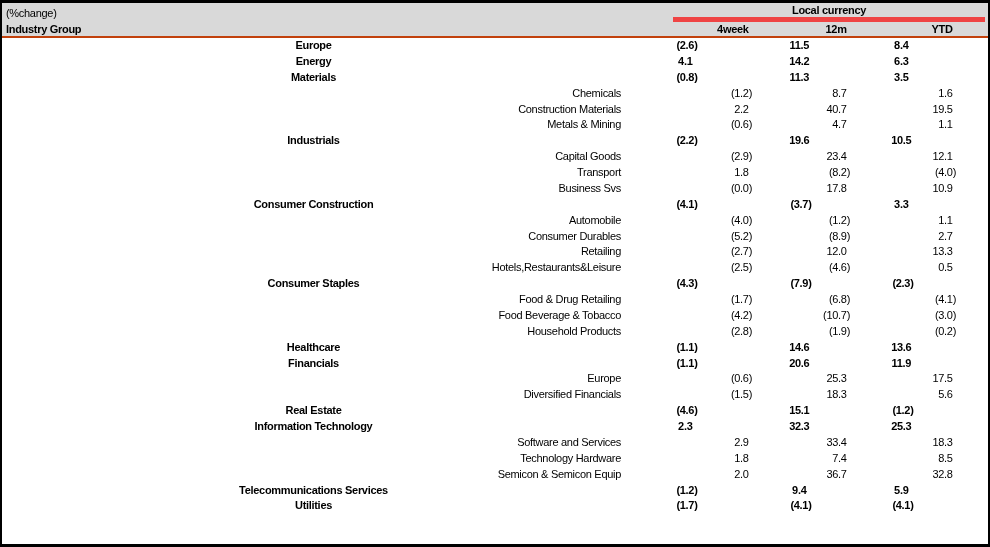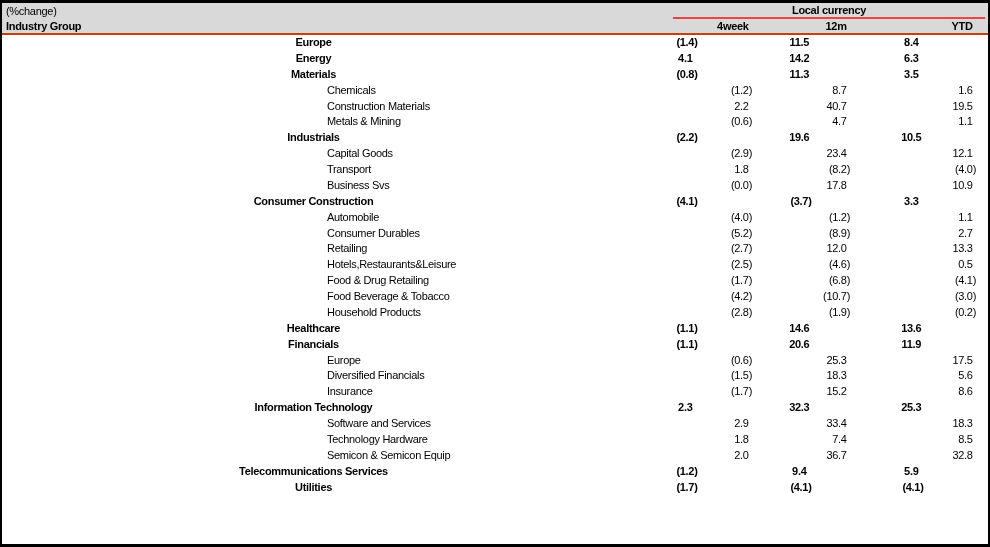--- a/index.html
+++ b/index.html
@@ -36,32 +36,32 @@
   thead tr.hdr2 { height: 15px; }
   thead tr.hdr2 th { border-bottom: 2px solid #c2410c; }
 
   th { font-weight: bold; padding: 0; }
   th.plain { font-weight: normal; }
   th.label, td.label { text-align: left; padding-left: 4px; }
 
   th.lc-cell { padding: 0; vertical-align: bottom; }
   .lc-inner {
     margin: 0 3px 0 51px;
-    border-bottom: 2px solid #ef4444;
+    border-bottom: 5px solid #ef4444;
     text-align: center;
     font-weight: bold;
     line-height: 14px;
   }
 
   .num { text-align: right; padding: 0; white-space: nowrap; }
-  td.num:last-child, th.num:last-child { padding-right: 12px; }
+  td.num:last-child, th.num:last-child { padding-right: 32px; }
 
   tbody td { height: 15.87px; line-height: 15.87px; padding-top: 0; padding-bottom: 0; }
   tr.main td { font-weight: bold; text-align: center; }
-  tr.sub td.label { padding-left: 325px; font-weight: normal; }
+  tr.sub td.label { padding-left: 325px; font-weight: normal; text-align: right; }
 
   .ghost { visibility: hidden; }
 </style>
 </head>
 <body>
 
 <div class="frame">
   <table class="perf">
     <colgroup>
       <col class="c-label">
@@ -79,21 +79,21 @@
       <tr class="hdr2">
         <th class="label">Industry Group</th>
         <th class="num">4week<span class="ghost">)</span></th>
         <th class="num">12m<span class="ghost">)</span></th>
         <th class="num">YTD<span class="ghost">)</span></th>
       </tr>
     </thead>
     <tbody id="rows">
         <tr class="main">
           <td class="label">Europe</td>
-          <td class="num">(1.4)</td>
+          <td class="num">(2.6)</td>
           <td class="num">11.5<span class="ghost">)</span></td>
           <td class="num">8.4<span class="ghost">)</span></td>
         </tr>
         <tr class="main">
           <td class="label">Energy</td>
           <td class="num">4.1<span class="ghost">)</span></td>
           <td class="num">14.2<span class="ghost">)</span></td>
           <td class="num">6.3<span class="ghost">)</span></td>
         </tr>
         <tr class="main">
@@ -167,20 +167,26 @@
           <td class="num">(2.7)</td>
           <td class="num">12.0<span class="ghost">)</span></td>
           <td class="num">13.3<span class="ghost">)</span></td>
         </tr>
         <tr class="sub">
           <td class="label">Hotels,Restaurants&amp;Leisure</td>
           <td class="num">(2.5)</td>
           <td class="num">(4.6)</td>
           <td class="num">0.5<span class="ghost">)</span></td>
         </tr>
+        <tr class="main">
+          <td class="label">Consumer Staples</td>
+          <td class="num">(4.3)</td>
+          <td class="num">(7.9)</td>
+          <td class="num">(2.3)</td>
+        </tr>
         <tr class="sub">
           <td class="label">Food &amp; Drug Retailing</td>
           <td class="num">(1.7)</td>
           <td class="num">(6.8)</td>
           <td class="num">(4.1)</td>
         </tr>
         <tr class="sub">
           <td class="label">Food Beverage &amp; Tobacco</td>
           <td class="num">(4.2)</td>
           <td class="num">(10.7)</td>
@@ -209,25 +215,25 @@
           <td class="num">(0.6)</td>
           <td class="num">25.3<span class="ghost">)</span></td>
           <td class="num">17.5<span class="ghost">)</span></td>
         </tr>
         <tr class="sub">
           <td class="label">Diversified Financials</td>
           <td class="num">(1.5)</td>
           <td class="num">18.3<span class="ghost">)</span></td>
           <td class="num">5.6<span class="ghost">)</span></td>
         </tr>
-        <tr class="sub">
-          <td class="label">Insurance</td>
-          <td class="num">(1.7)</td>
-          <td class="num">15.2<span class="ghost">)</span></td>
-          <td class="num">8.6<span class="ghost">)</span></td>
+        <tr class="main">
+          <td class="label">Real Estate</td>
+          <td class="num">(4.6)</td>
+          <td class="num">15.1<span class="ghost">)</span></td>
+          <td class="num">(1.2)</td>
         </tr>
         <tr class="main">
           <td class="label">Information Technology</td>
           <td class="num">2.3<span class="ghost">)</span></td>
           <td class="num">32.3<span class="ghost">)</span></td>
           <td class="num">25.3<span class="ghost">)</span></td>
         </tr>
         <tr class="sub">
           <td class="label">Software and Services</td>
           <td class="num">2.9<span class="ghost">)</span></td>

